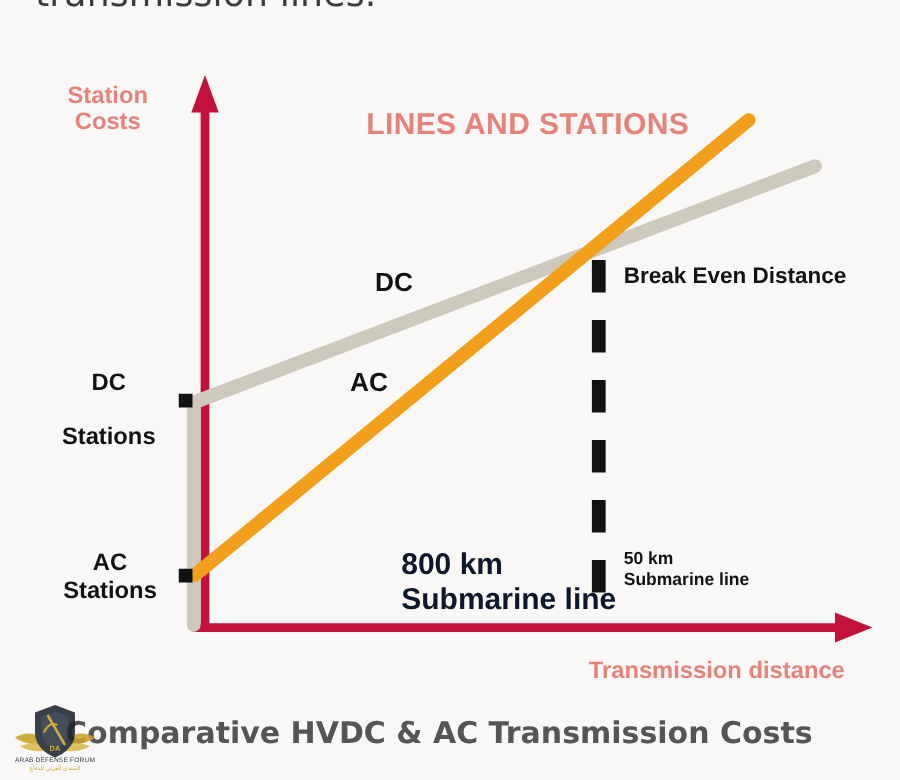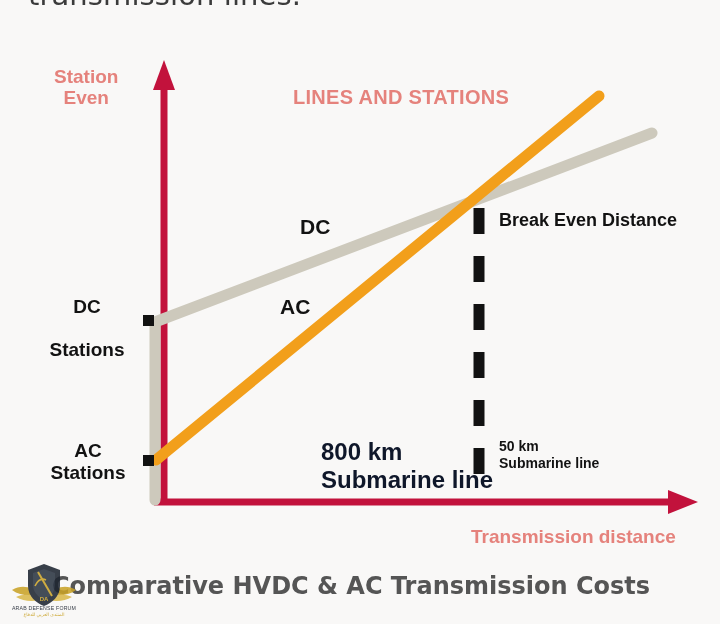--- a/index.html
+++ b/index.html
@@ -68,21 +68,21 @@
   }
   .axis-label-x {
     left: 455px;
     top: 527px;
     font-size: 19px;
     color: #e5827c;
   }
   .chart-title {
     left: 277px;
     top: 87px;
-    font-size: 20px;
+    font-size: 24px;
     color: #e5827c;
     letter-spacing: 0.3px;
   }
 
   .tick-label-dc {
     left: 14px;
     top: 296px;
     font-size: 19px;
     color: #121212;
     text-align: center;
@@ -186,21 +186,21 @@
       <rect x="127" y="315" width="11" height="11" fill="#121212"></rect>
       <rect x="127" y="455" width="11" height="11" fill="#121212"></rect>
 
       <g>
         <line x1="463" y1="208" x2="463" y2="492" stroke="#121212" stroke-width="11" stroke-dasharray="26 22" stroke-linecap="butt"></line>
       </g>
     </svg>
 
     <div class="lbl axis-label-y">
       <span>Station</span><br>
-      <span>Even</span>
+      <span>Costs</span>
     </div>
 
     <div class="lbl axis-label-x">Transmission distance</div>
 
     <div class="lbl chart-title">LINES AND STATIONS</div>
 
     <div class="lbl tick-label-dc">
       <span>DC</span><br>
       <br>
       <span>Stations</span>

